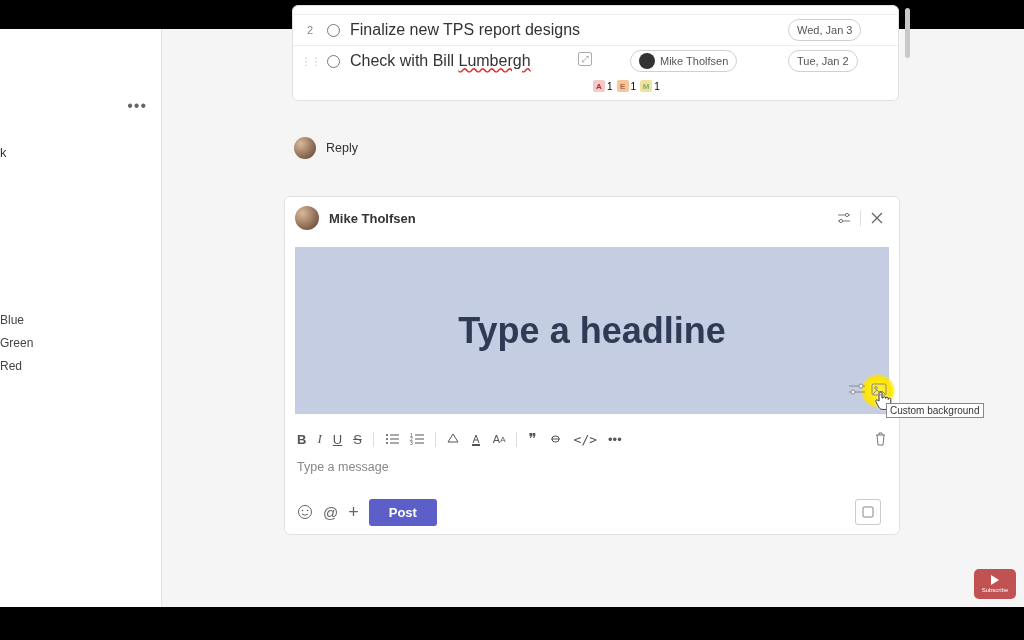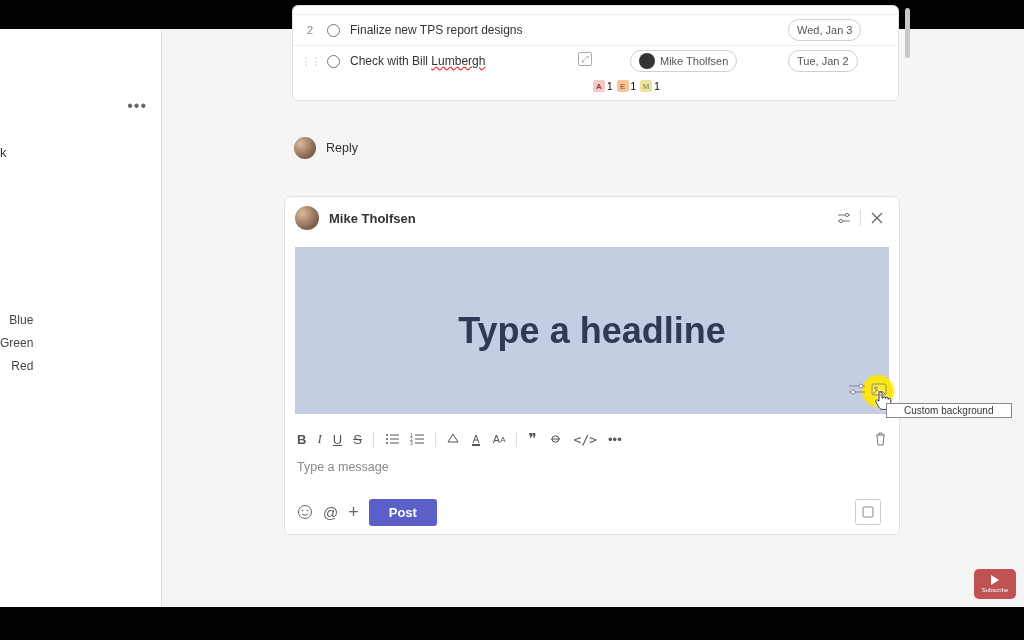--- a/index.html
+++ b/index.html
@@ -1,29 +1,29 @@
 <!DOCTYPE html>
 <html><head>
 <meta charset="utf-8">
 <style>
   * { box-sizing: border-box; margin: 0; padding: 0; font-family: "Segoe UI", Arial, sans-serif; }
   html, body { width: 1024px; height: 640px; overflow: hidden; background: #000; }
   .viewport { position: absolute; top: 29px; left: 0; width: 1024px; height: 578px; background: #f5f5f5; }
   .sidebar { position: absolute; left: 0; top: 0; width: 162px; height: 578px; background: #fff; border-right: 1px solid #e1e1e1; }
   .side-title { position: absolute; left: 0; top: 116px; font-size: 13px; color: #333; }
   .more-dots { position: absolute; right: 14px; top: 68px; color: #666; font-size: 16px; letter-spacing: 1px; cursor: pointer; }
-  .color-list { position: absolute; left: 0; top: 280px; text-align: right; }
+  .color-list { position: absolute; left: 0; top: 280px; }
   .color-item { font-size: 12px; color: #444; padding: 2px 0 2px 0; line-height: 19px; }
   .main { position: absolute; left: 162px; top: 0; width: 862px; height: 578px; background: #f5f5f5; }
 
   .task-card { position: absolute; left: 130px; top: -24px; width: 607px; background: #fff; border: 1px solid #e1e1e1; border-radius: 6px; padding: 8px 0 0 0; }
   .task-row { display: flex; align-items: center; height: 31px; position: relative; border-top: 1px solid #eee; }
   .task-idx { width: 34px; text-align: center; font-size: 11px; color: #888; }
   .task-circle { width: 13px; height: 13px; border: 1.5px solid #777; border-radius: 50%; margin-right: 10px; }
-  .task-text { font-size: 12px; color: #333; flex: 1; }
+  .task-text { font-size: 16px; color: #333; flex: 1; }
   .task-text .underlined { text-decoration: underline; text-decoration-style: wavy; text-decoration-color: #d33; margin-top: 11px; }
   .chip { display: inline-flex; align-items: center; height: 22px; border: 1px solid #d0d0d0; border-radius: 11px; padding: 0 8px; font-size: 11px; color: #555; background: #fff; }
   .pill-avatar { width: 16px; height: 16px; border-radius: 3px; margin-right: 5px; display: inline-flex; align-items: center; justify-content: center; font-size: 9px; font-weight: 600; }
   .et { background: #e6d4f8; color: #6b3fa0; }
   .mt { background: #333; border-radius: 50%; }
   .assignee-col { width: 158px; }
   .date-col { width: 110px; }
   .grip { position: absolute; left: 8px; color: #bbb; font-size: 10px; }
   .expand-ic { position: absolute; right: 306px; top: 6px; width: 14px; height: 14px; border: 1px solid #aaa; border-radius: 2px; color: #888; font-size: 9px; text-align: center; line-height: 12px; }
   .badges-row { padding: 4px 0 8px 300px; font-size: 10px; display: flex; gap: 4px; }
@@ -55,21 +55,21 @@
   .tb-sep { width:1px; height:15px; background:#ddd; }
   .tb-trash { margin-left:auto; }
   .msg-area { padding: 4px 12px 60px 12px; font-size: 12.5px; color:#888; }
   .footer { position:absolute; bottom:0; left:0; right:0; height:44px; display:flex; align-items:center; padding: 0 12px; gap:10px; }
   .post-btn { margin-left:auto; background:#5b5fc7; color:#fff; border:none; border-radius:3px; padding: 6px 20px; font-size:13px; font-weight:600; cursor:pointer; }
   .sq-ic { width:26px; height:26px; border:1px solid #ccc; border-radius:3px; display:inline-flex; align-items:center; justify-content:center; color:#666; font-size:12px; margin-right:6px; }
   .ft-ic { color:#666; font-size:15px; cursor:pointer; }
 
   .highlight { position:absolute; width:34px; height:34px; border-radius:50%; background: radial-gradient(circle, #ffef4a 0%, #ffe500 55%, rgba(255,229,0,0) 78%); pointer-events:none; }
   .cursor-hand { position:absolute; font-size:18px; pointer-events:none; filter: drop-shadow(0 0 1px #fff); }
-  .tooltip { position:absolute; background:#fff; border:1px solid #888; padding:1px 17px; font-size:10px; color:#333; }
+  .tooltip { position:absolute; background:#fff; border:1px solid #888; padding:1px 3px; font-size:10px; color:#333; }
 
   .yt { position:absolute; right: 8px; bottom: 8px; width: 42px; height: 30px; background:#b73636; border-radius:5px; display:flex; flex-direction:column; align-items:center; justify-content:center; opacity:0.85; }
   .yt-tri { width:0; height:0; border-left:8px solid #fff; border-top:5px solid transparent; border-bottom:5px solid transparent; }
   .yt-sub { font-size:6px; color:#fff; margin-top:2px; }
   svg { display:block; }
 </style>
 </head>
 <body>
 
 <div class="viewport">

